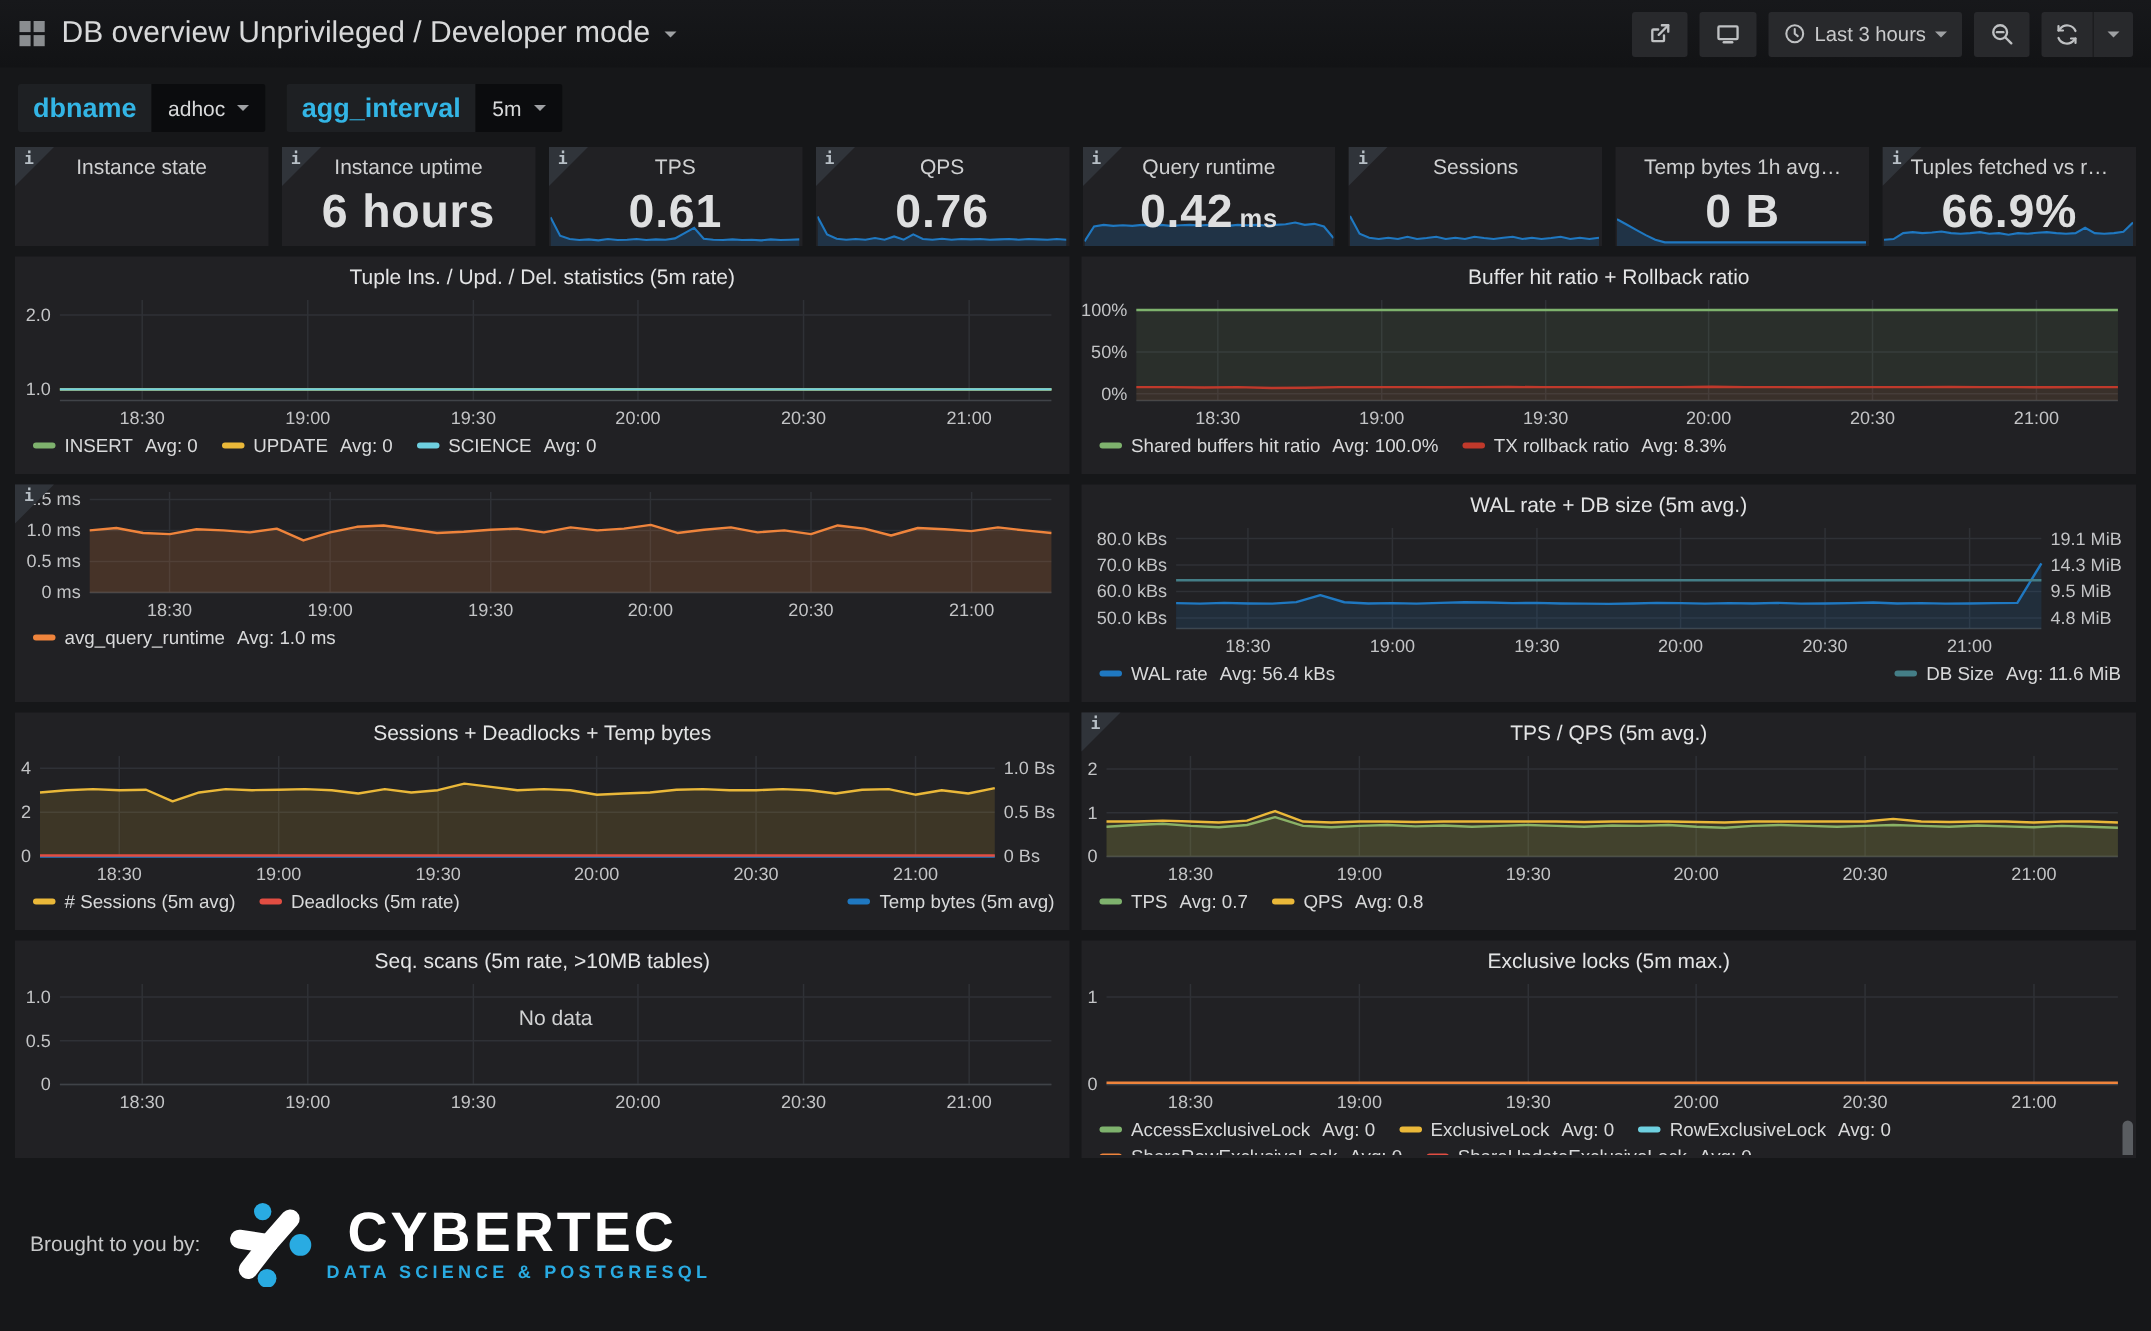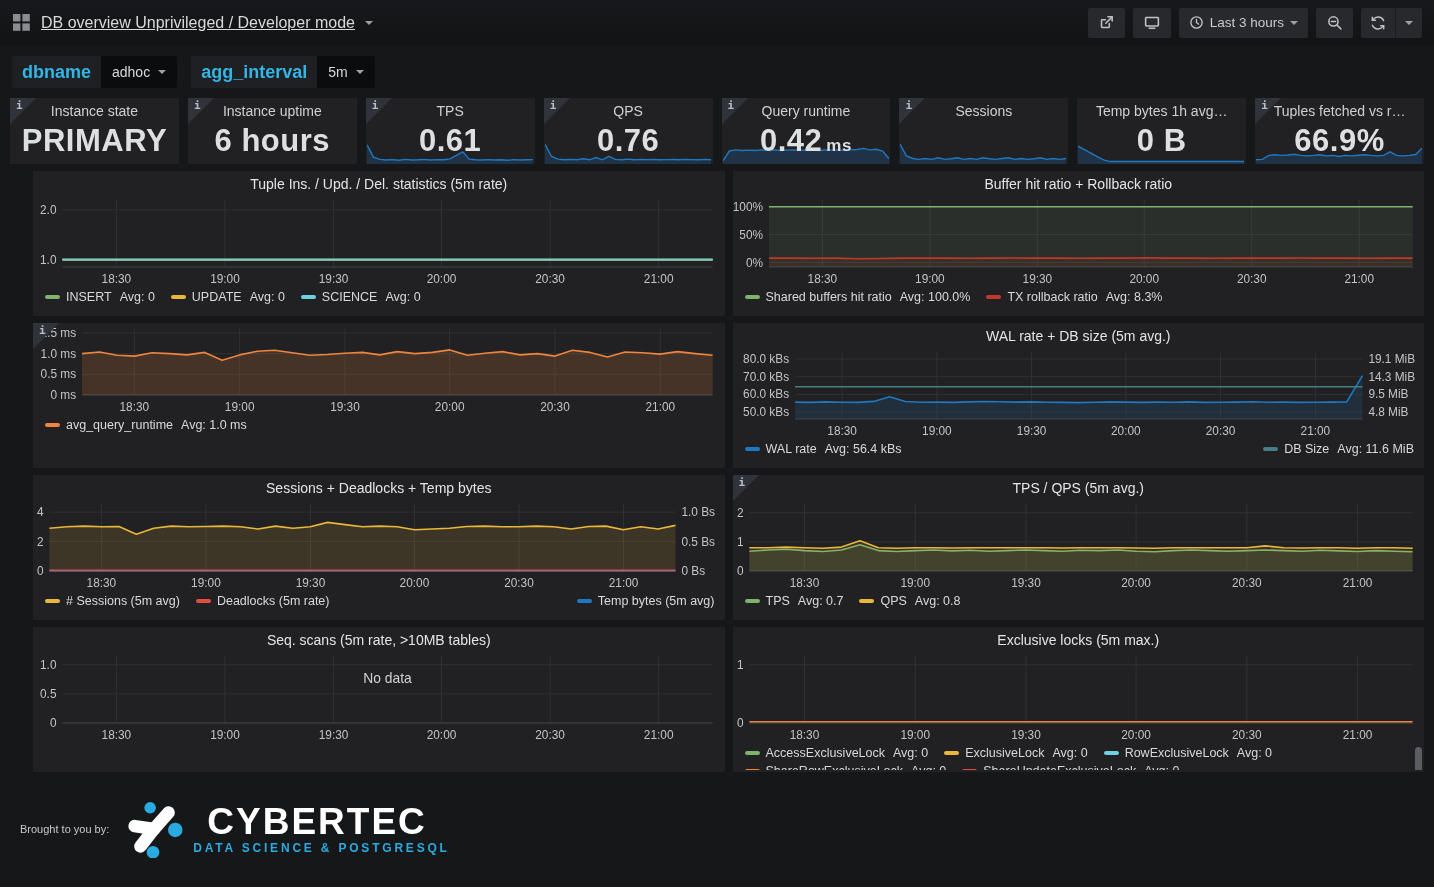--- a/index.html
+++ b/index.html
@@ -3,21 +3,21 @@
 <meta charset="utf-8">
 <style>
   * { margin:0; padding:0; box-sizing:border-box; }
   html,body { width:1434px; height:887px; background:#161719; color:#d8d9da;
               font-family:"Liberation Sans", sans-serif; overflow:hidden; }
 
   
   .navbar { height:45px; background:linear-gradient(180deg,#17181b,#121315);
             display:flex; align-items:center; justify-content:space-between; padding:0 12px; }
   .nav-left { display:flex; align-items:center; gap:10px; }
-  .nav-title { font-size:16px; color:#d8d9da; cursor:pointer;text-decoration:underline; }
+  .nav-title { font-size:20px; color:#d8d9da; cursor:pointer; }
   .caret { width:0; height:0; border-left:4px solid transparent; border-right:4px solid transparent;
            border-top:4px solid #9fa1a4; display:inline-block; }
   .nav-right { display:flex; align-items:flex-end; gap:8px; }
   .nav-btn { background:#28292c; border:none; border-radius:2px; height:30px; min-width:36px;
              display:flex; align-items:center; justify-content:center; gap:6px; padding:0 10px;
              color:#c9cacb; font-size:13.5px; cursor:pointer; font-family:inherit; }
   .nav-btn svg { stroke:#bfc1c3; }
   .btn-group { display:flex; align-items:center; background:#28292c; border-radius:2px; height:30px; }
   .btn-group .seg { padding:0 9px; height:100%; display:flex; align-items:center; cursor:pointer; }
   .btn-group .divider { width:1px; height:100%; background:#1c1d1f; }
@@ -36,21 +36,21 @@
   .panel { background:#212124; position:relative; }
   .stat-panel { height:66px; overflow:hidden; }
   .stat-title { text-align:center; font-size:14px; font-weight:500; color:#cfd0d1;
                 padding-top:5px; white-space:nowrap; overflow:hidden; }
   .stat-value { position:absolute; left:0; right:0; top:20px; bottom:0; display:flex;
                 align-items:center; justify-content:center; font-size:31px; font-weight:700;
                 color:#dedfe0; z-index:2; letter-spacing:0.5px; }
   .stat-unit { font-size:17px; font-weight:700; margin-left:4px; margin-top:10px; }
   .stat-spark { position:absolute; bottom:0; left:1px; right:1px; height:26px; z-index:1; }
 
-  .charts-grid { display:grid; grid-template-columns:1fr 1fr; gap:7px 8px; margin-top:7px;margin-left:23px; }
+  .charts-grid { display:grid; grid-template-columns:1fr 1fr; gap:7px 8px; margin-top:7px; }
   .chart-panel { height:145px; }
   .chart-title { text-align:center; font-size:14px; font-weight:500; color:#e3e4e5;
                  padding:5px 0 1px 0; height:24px; cursor:pointer; }
   .chart-svg { display:block; width:100%; height:94px; }
   .chart-legend { display:flex; align-items:center; font-size:12.5px; color:#d8d9da;
                   padding:1px 10px 0 12px; justify-content:space-between; }
   .legend-group { display:flex; gap:16px; flex-wrap:wrap; }
   .legend-item { display:flex; align-items:center; gap:6px; white-space:nowrap; cursor:pointer; }
   .legend-swatch { width:15px; height:4px; border-radius:2px; display:inline-block; }
   .legend-avg { margin-left:2px; }
@@ -60,21 +60,21 @@
                       background:#5a5d61; border-radius:4px; }
 
   
   .corner { position:absolute; top:0; left:0; width:0; height:0;
             border-top:26px solid #30343a; border-right:26px solid transparent; z-index:3; }
   .corner-i { position:absolute; top:1px; left:6px; z-index:4; color:#b7bfc6;
               font:700 11px "DejaVu Sans Mono", monospace; }
 
   
   .footer { display:flex; align-items:center; gap:16px; padding:28px 0 0 20px; }
-  .brought { font-size:11px; color:#c7c8c9; }
+  .brought { font-size:14px; color:#c7c8c9; }
   .logo { display:flex; align-items:center; gap:10px; }
   .logo-text-block { display:flex; flex-direction:column; }
   .logo-name { font-size:37px; font-weight:700; color:#ffffff; letter-spacing:2px; line-height:36px;margin-left:14px; }
   .logo-tagline { font-size:12px; font-weight:700; color:#29abe2; letter-spacing:2.8px; margin-top:1px; }
 </style>
 </head>
 <body>
 
 <nav class="navbar">
   <div class="nav-left">
@@ -150,23 +150,20 @@
       <span class="vv">5m</span>
       <span class="caret"></span>
     </span>
   </div>
 </div>
 
 <main class="dash">
   <div class="stats-row" id="stats-row">
   <div class="panel stat-panel">
     <div class="stat-title">Instance state</div>
-    <div class="stat-value">
-      <span class="sv">PRIMARY</span>
-    </div>
 
   <div class="corner"></div>
         <span class="corner-i">i</span>
       </div>
 
   <div class="panel stat-panel">
     <div class="stat-title">Instance uptime</div>
     <div class="stat-value">
       <span class="sv">6 hours</span>
     </div>

